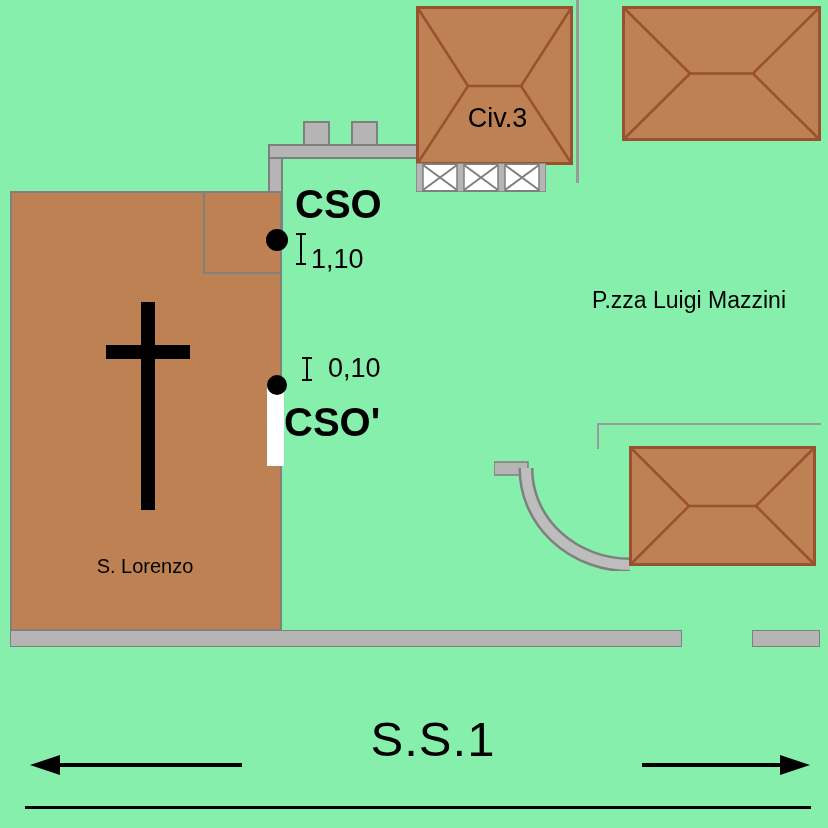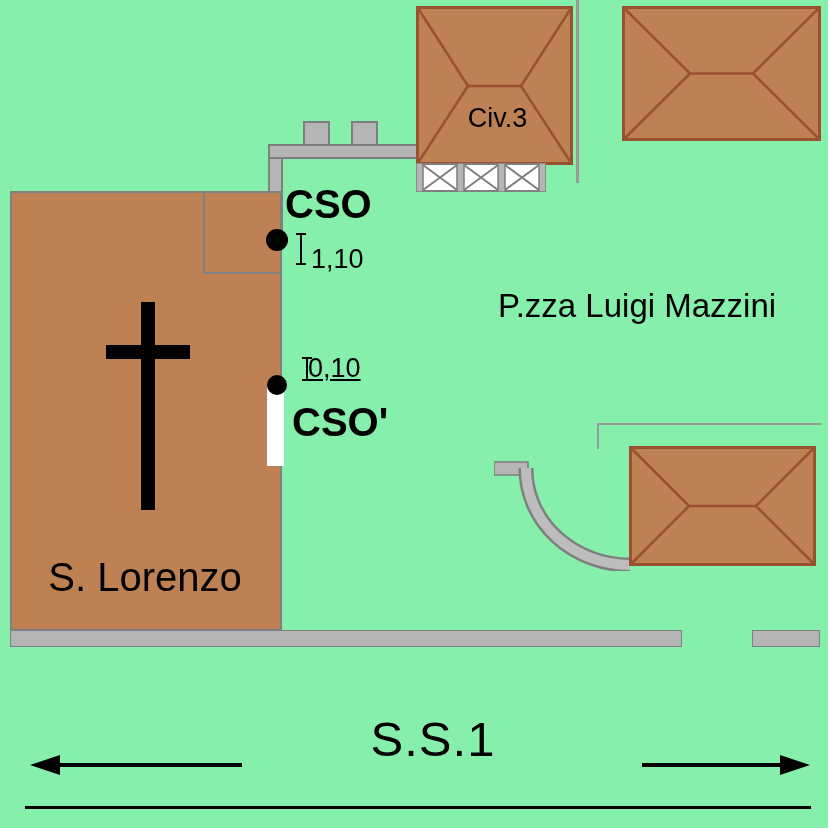--- a/index.html
+++ b/index.html
@@ -71,41 +71,41 @@
     <line x1="68" y1="67.5" x2="131" y2="67.5" class="rline"></line>
   </svg>
 
   <div class="abs" style="left:10px;top:191px;width:272px;height:440px;background:var(--building-fill);border:2px solid #808080;"></div>
   <div class="abs" style="left:203px;top:191px;width:79px;height:83px;border:2px solid #808080;"></div>
   <div class="abs" style="left:267px;top:387px;width:17px;height:79px;background:#ffffff;"></div>
 
   <div class="blackbar" style="left:141px;top:302px;width:14px;height:208px;"></div>
   <div class="blackbar" style="left:106px;top:345px;width:84px;height:14px;"></div>
 
-  <div class="lbl center" style="left:35px;top:555px;width:220px;font-size:40px;">S. Lorenzo</div>
+  <div class="lbl center" style="left:35px;top:555px;width:220px;font-size:20px;">S. Lorenzo</div>
 
-  <div class="lbl bigname" style="left:285px;top:182px;">CSO</div>
+  <div class="lbl bigname" style="left:295px;top:182px;">CSO</div>
   <div class="dot" style="left:266px;top:229px;width:22px;height:22px;"></div>
   <svg class="abs" style="left:294px;top:231px;" width="14" height="36">
     <line x1="7" y1="3" x2="7" y2="33" stroke="black" stroke-width="2"></line>
     <line x1="2" y1="3" x2="12" y2="3" stroke="black" stroke-width="2"></line>
     <line x1="2" y1="33" x2="12" y2="33" stroke="black" stroke-width="2"></line>
   </svg>
   <div class="lbl dimtext" style="left:311px;top:236px;margin-top:8px;">1,10</div>
 
   <div class="dot" style="left:267px;top:375px;width:20px;height:20px;"></div>
   <svg class="abs" style="left:300px;top:355px;" width="14" height="28">
     <line x1="7" y1="3" x2="7" y2="25" stroke="black" stroke-width="2"></line>
     <line x1="2" y1="3" x2="12" y2="3" stroke="black" stroke-width="2"></line>
     <line x1="2" y1="25" x2="12" y2="25" stroke="black" stroke-width="2"></line>
   </svg>
-  <div class="lbl dimtext" style="left:308px;top:353px;text-decoration:underline;">0,10</div>
-  <div class="lbl bigname" style="left:292px;top:400px;">CSO'</div>
+  <div class="lbl dimtext" style="left:328px;top:353px;">0,10</div>
+  <div class="lbl bigname" style="left:284px;top:400px;">CSO'</div>
 
-  <div class="lbl center" style="left:449px;top:287px;width:376px;font-size:33px;">P.zza Luigi Mazzini</div>
+  <div class="lbl center" style="left:410px;top:287px;width:376px;font-size:23px;text-align:right;">P.zza Luigi Mazzini</div>
 
   <div class="thinline" style="left:597px;top:423px;width:224px;height:2px;"></div>
   <div class="thinline" style="left:597px;top:423px;width:2px;height:26px;"></div>
 
   <svg class="abs" style="left:494px;top:456px;" width="146" height="115">
     <rect x="0" y="6" width="34" height="13" class="wallfill"></rect>
     <path d="M 32 12 A 104 96 0 0 0 136 109" stroke="#7F7F7F" stroke-width="15" fill="none"></path>
     <path d="M 32 12 A 104 96 0 0 0 136 109" stroke="#BDBDBD" stroke-width="10" fill="none"></path>
   </svg>
 

